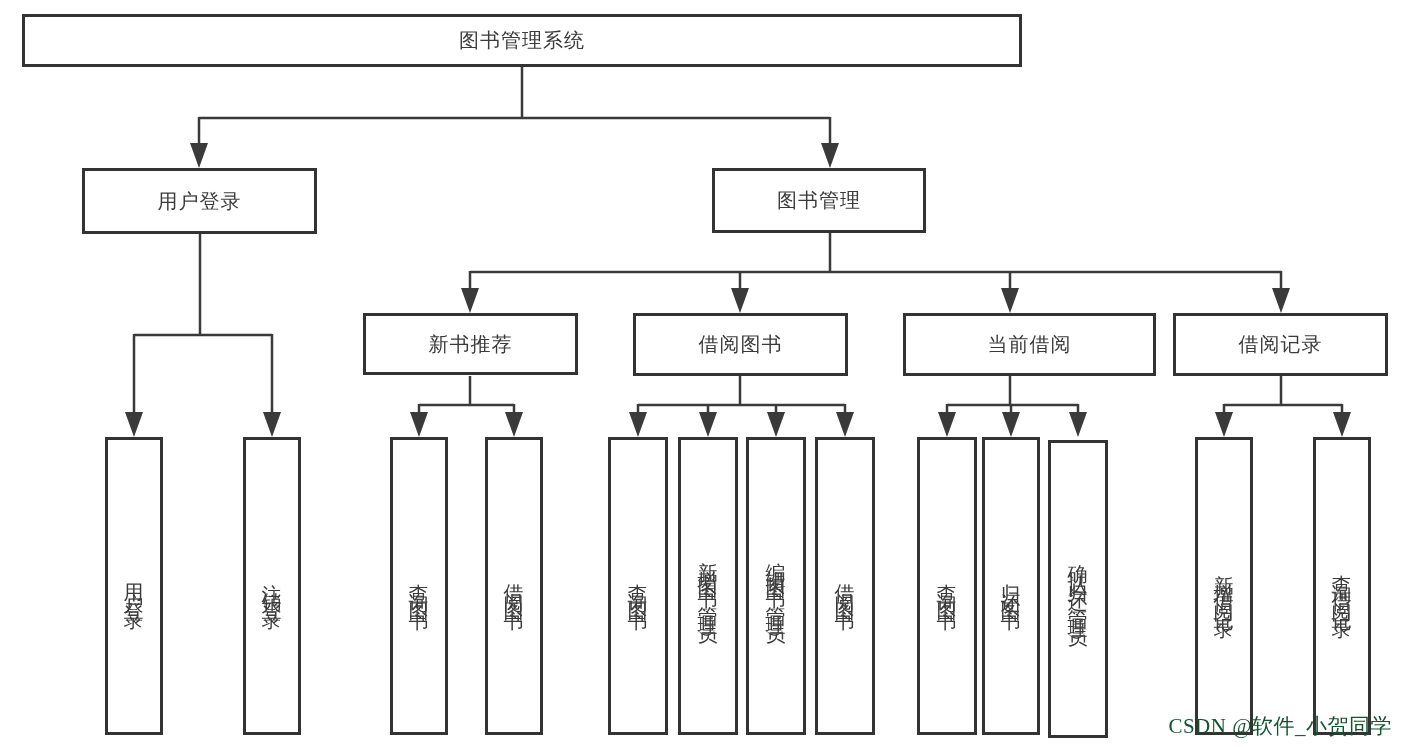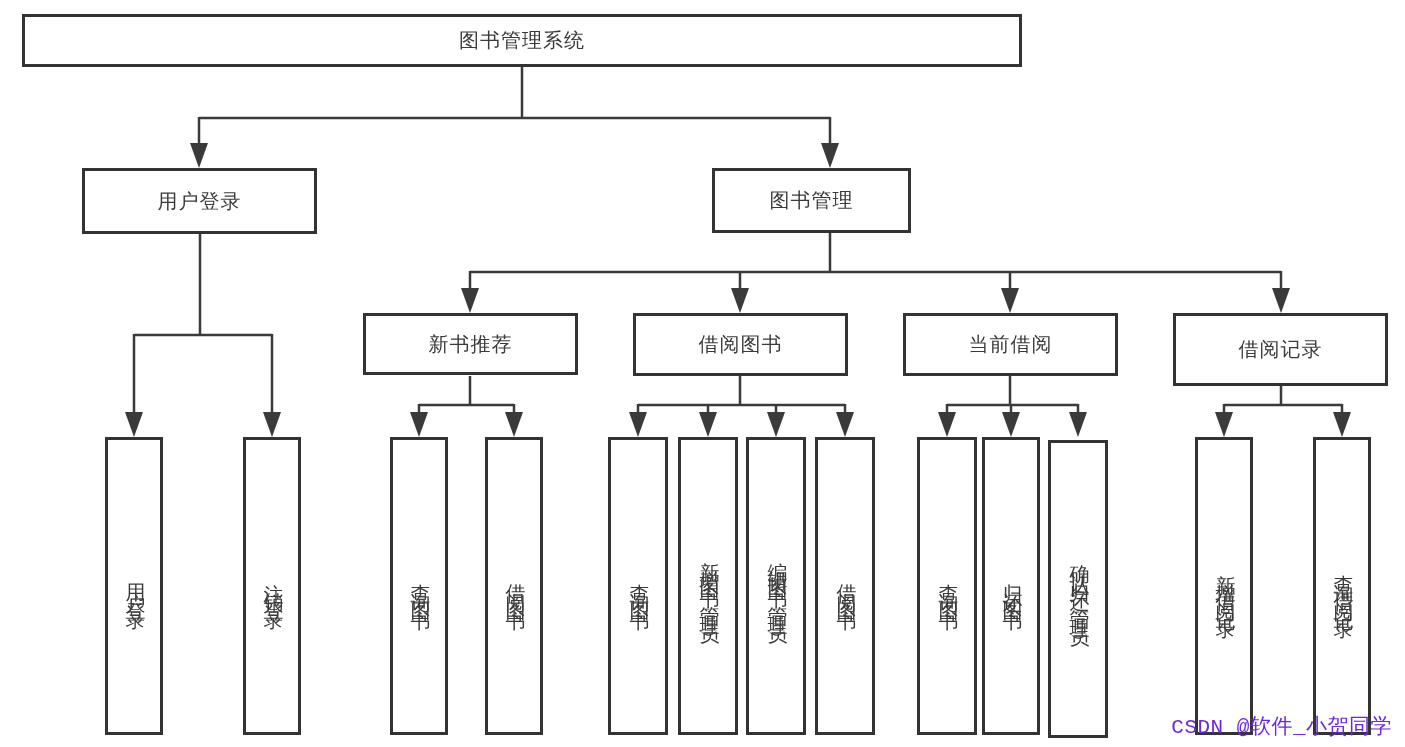--- a/index.html
+++ b/index.html
@@ -1,35 +1,35 @@
 <!DOCTYPE html>
 <html><head>
 <meta charset="utf-8">
 <style>
   html,body { margin:0; padding:0; background:#ffffff; }
   .stage {
     position:relative; width:1405px; height:747px; background:#ffffff;
-    font-family:Liberation Mono, monospace; overflow:hidden;
+    font-family:Liberation Serif, serif; overflow:hidden;
   }
   .box {
     position:absolute; box-sizing:border-box;
     border:3px solid #333333; background:#ffffff;
     display:flex; align-items:center; justify-content:center;
     color:#3a3a3a;
   }
   .hlabel { font-size:20px; letter-spacing:1px; white-space:nowrap; }
   .vbox .vlabel {
     writing-mode:vertical-rl; text-orientation:mixed;
     font-size:20px; line-height:1; letter-spacing:9px; color:#3a3a3a;
   }
   svg.connectors { position:absolute; left:0; top:0; z-index:0; }
   .box { z-index:1; }
   .watermark {
     position:absolute; top:712px; right:13px; z-index:5;
-    font-size:21px; color:#6d28d9; letter-spacing:0.5px; white-space:nowrap;
+    font-size:21px; color:#14532d; letter-spacing:0.5px; white-space:nowrap;
   }
 </style>
 </head>
 <body>
 
 <div class="stage">
 
   <svg class="connectors" width="1405" height="747" viewBox="0 0 1405 747">
     <g stroke="#3a3a3a" stroke-width="2.5" fill="none">
 
@@ -70,34 +70,34 @@
     </g>
   </svg>
 
   <div class="box" style="left:22px;top:14px;width:1000px;height:53px">
     <span class="hlabel">图书管理系统</span>
   </div>
 
   <div class="box" style="left:82px;top:168px;width:235px;height:66px">
     <span class="hlabel">用户登录</span>
   </div>
-  <div class="box" style="left:712px;top:168px;width:199px;height:65px">
+  <div class="box" style="left:712px;top:168px;width:214px;height:65px">
     <span class="hlabel">图书管理</span>
   </div>
 
   <div class="box" style="left:363px;top:313px;width:215px;height:62px">
     <span class="hlabel">新书推荐</span>
   </div>
   <div class="box" style="left:633px;top:313px;width:215px;height:63px">
     <span class="hlabel">借阅图书</span>
   </div>
-  <div class="box" style="left:903px;top:313px;width:215px;height:63px">
+  <div class="box" style="left:903px;top:313px;width:253px;height:63px">
     <span class="hlabel">当前借阅</span>
   </div>
-  <div class="box" style="left:1173px;top:313px;width:215px;height:73px">
+  <div class="box" style="left:1173px;top:313px;width:215px;height:63px">
     <span class="hlabel">借阅记录</span>
   </div>
 
   <div class="box vbox" style="left:105px;top:437px;width:58px;height:298px">
     <span class="vlabel">用户登录</span>
   </div>
   <div class="box vbox" style="left:243px;top:437px;width:58px;height:298px">
     <span class="vlabel">注销登录</span>
   </div>
 

